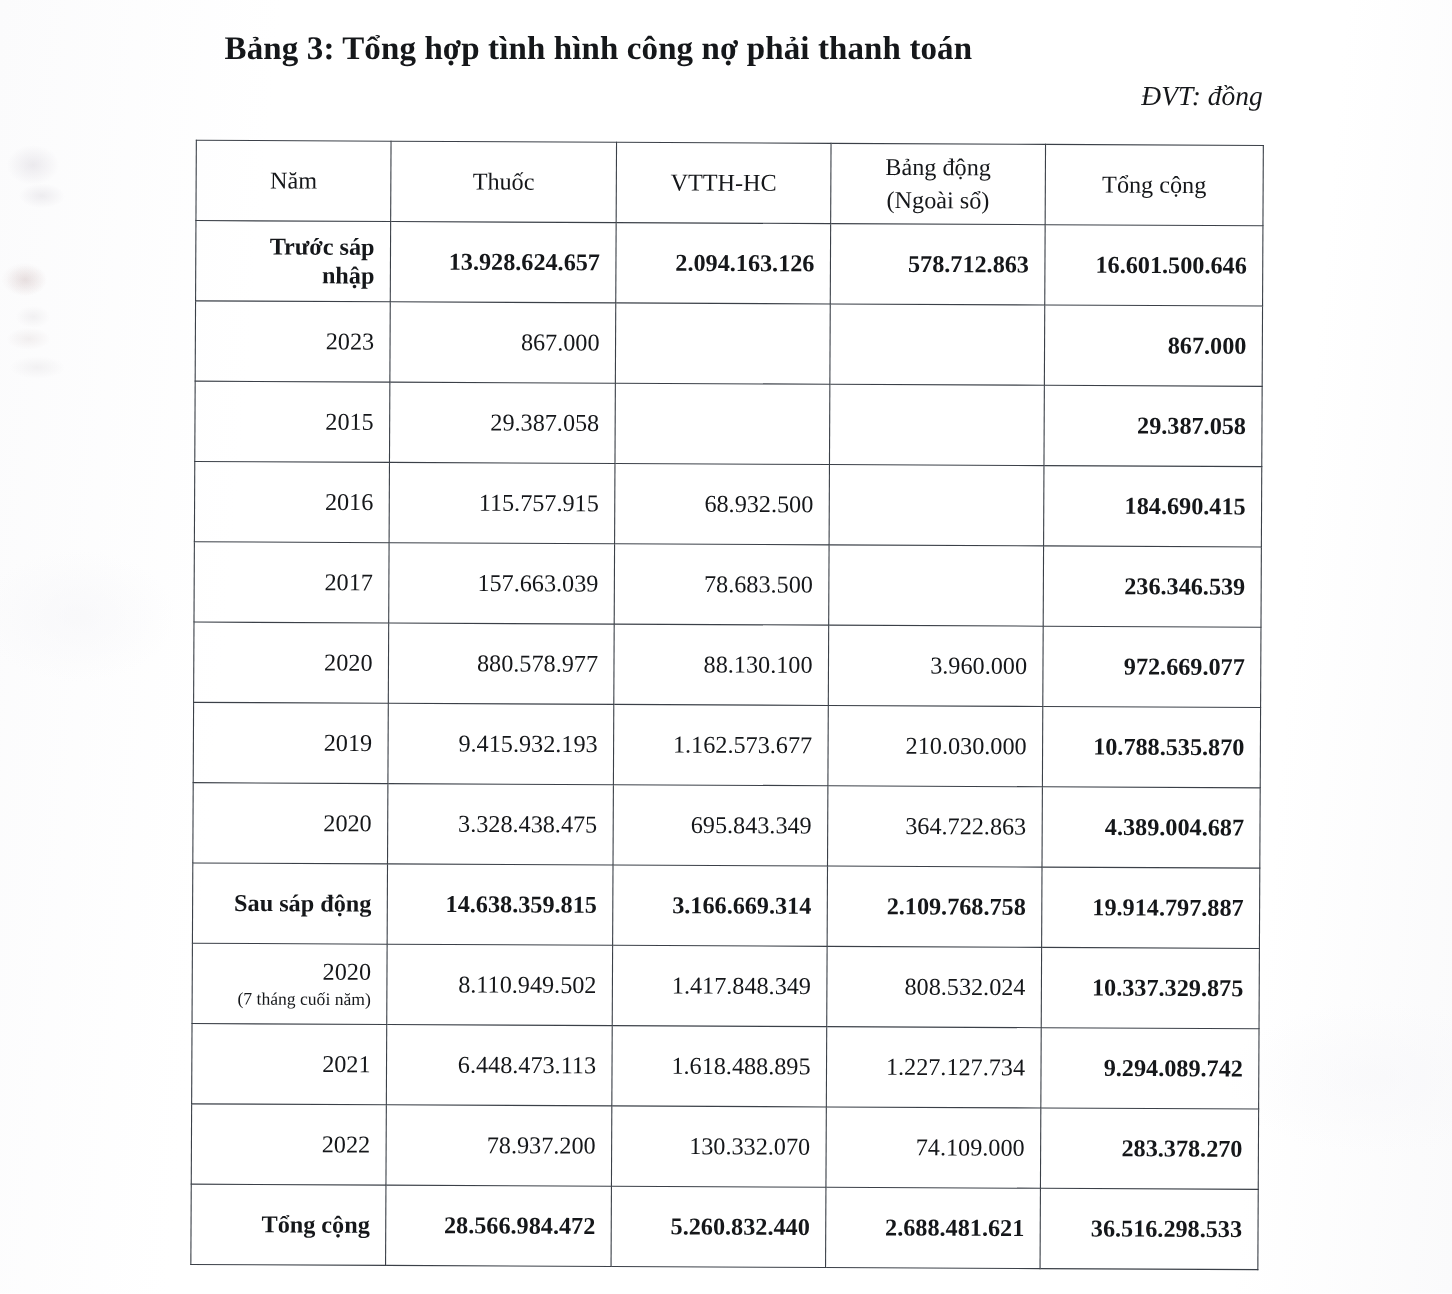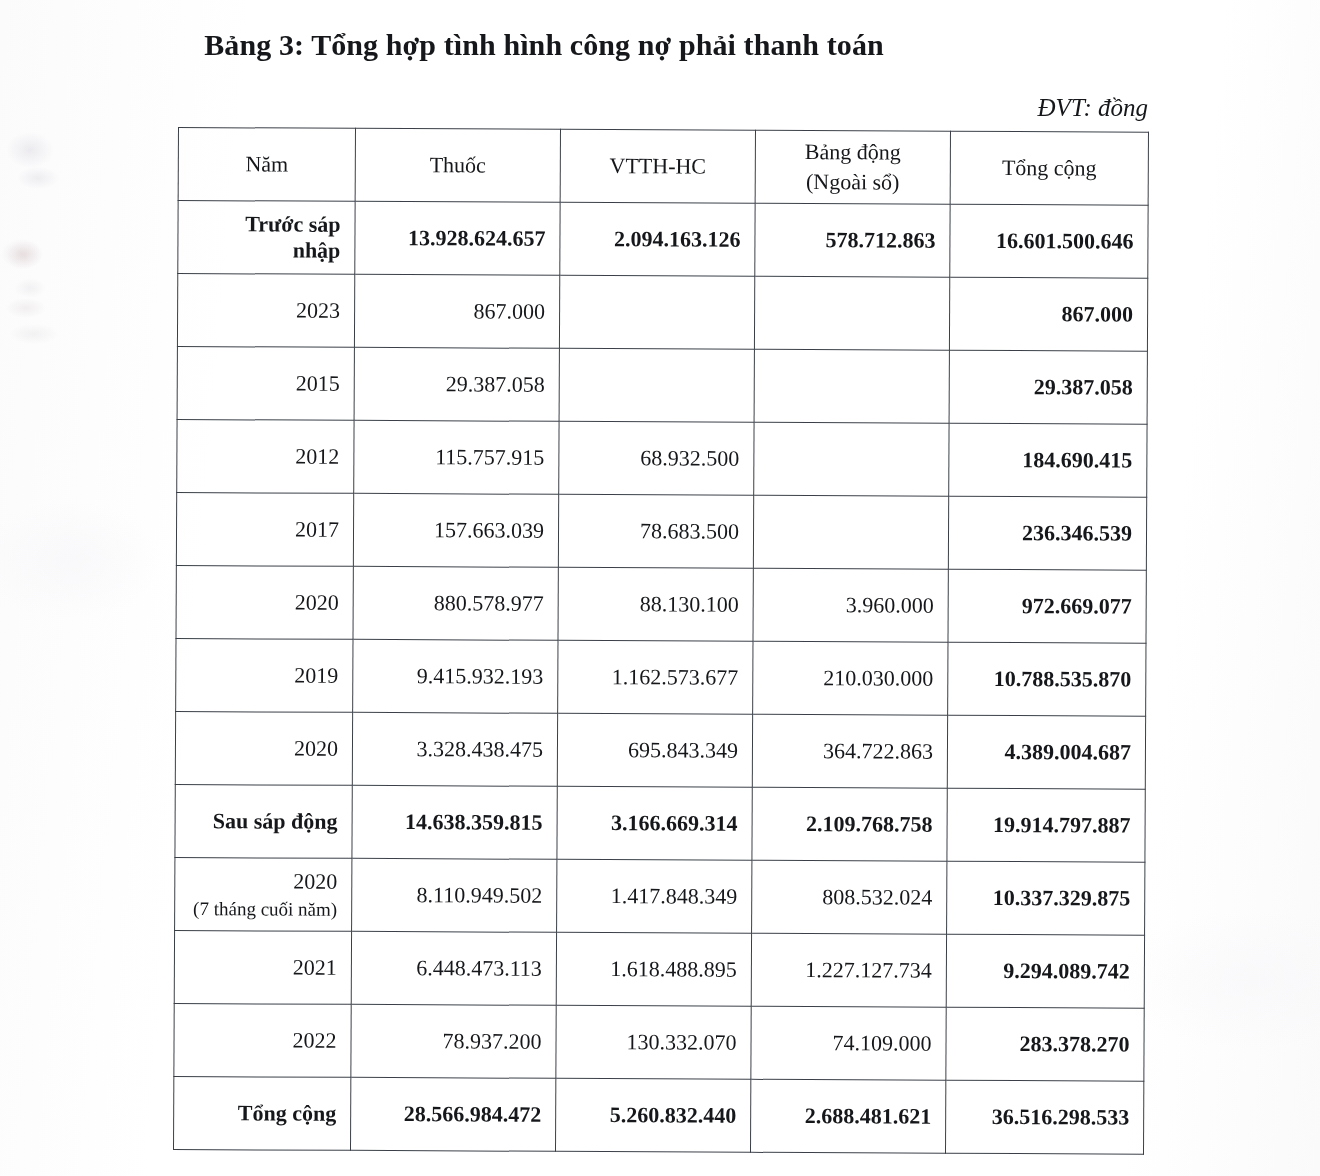--- a/index.html
+++ b/index.html
@@ -50,21 +50,20 @@
     font-size: 30px;
     font-weight: bold;
     letter-spacing: .1px;
   }
   .unit {
     position: absolute;
     top: 74px;
     right: 172px;
     font-size: 25px;
     font-style: italic;
-    margin-top: 20px;
   }
 
   
   .table-wrap {
     position: absolute;
     top: 127px;
     left: 178px;
     width: 970px;
     
     transform: rotate(0.28deg);
@@ -100,21 +99,21 @@
     text-align: right;
   }
   .num {
     text-align: right;
     font-size: 23px;
     white-space: nowrap;
   }
   .b { font-weight: bold; }
   .sub {
     display: block;
-    font-size: 19px;
+    font-size: 16px;
     line-height: 1.35;
   }
   .sub-main {
     display: block;
     line-height: 1.35;
   }
   .empty { }
 </style>
 </head>
 <body>
@@ -167,21 +166,21 @@
 
         <tr>
           <td class="label-cell">2015</td>
           <td class="num">29.387.058</td>
           <td class="num empty"></td>
           <td class="num empty"></td>
           <td class="num b">29.387.058</td>
         </tr>
 
         <tr>
-          <td class="label-cell">2012</td>
+          <td class="label-cell">2016</td>
           <td class="num">115.757.915</td>
           <td class="num">68.932.500</td>
           <td class="num empty"></td>
           <td class="num b">184.690.415</td>
         </tr>
 
         <tr>
           <td class="label-cell">2017</td>
           <td class="num">157.663.039</td>
           <td class="num">78.683.500</td>

